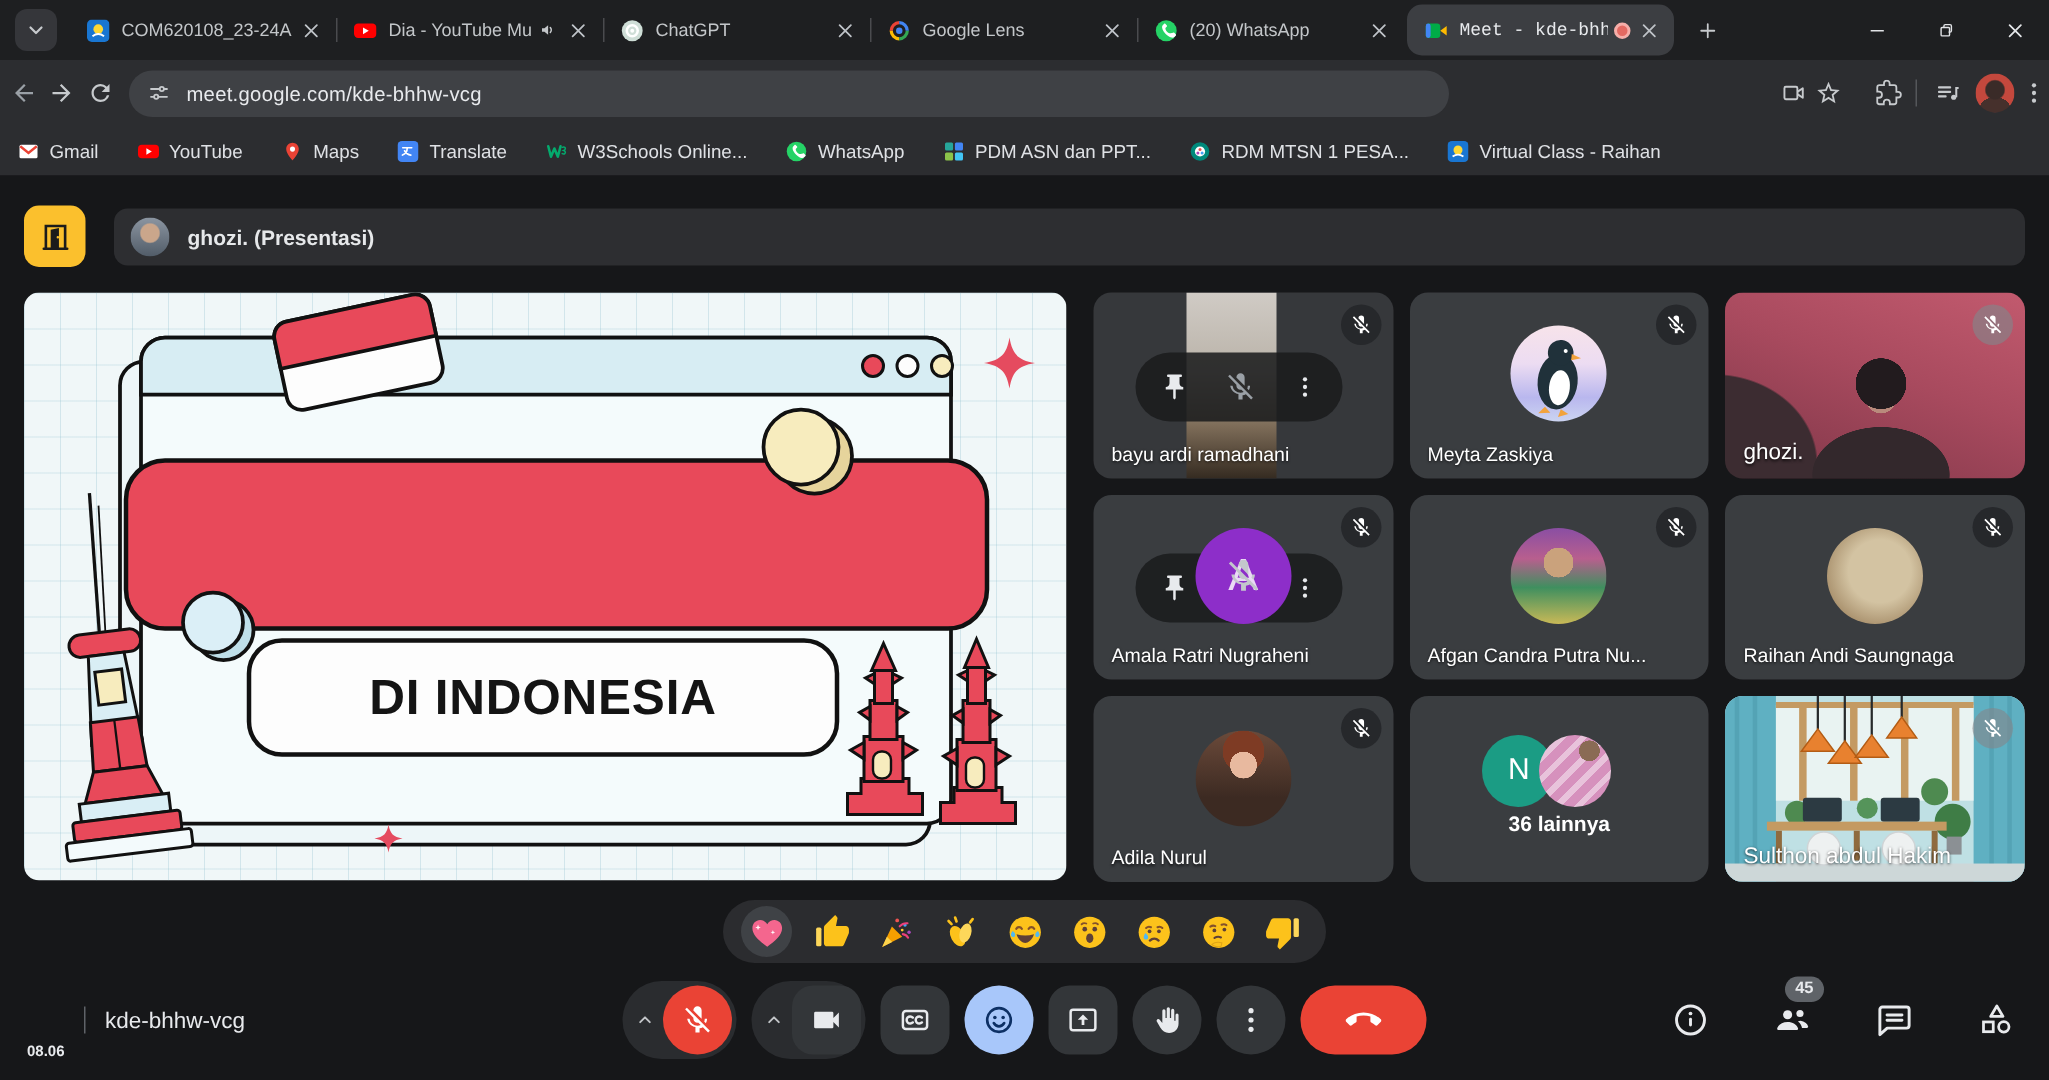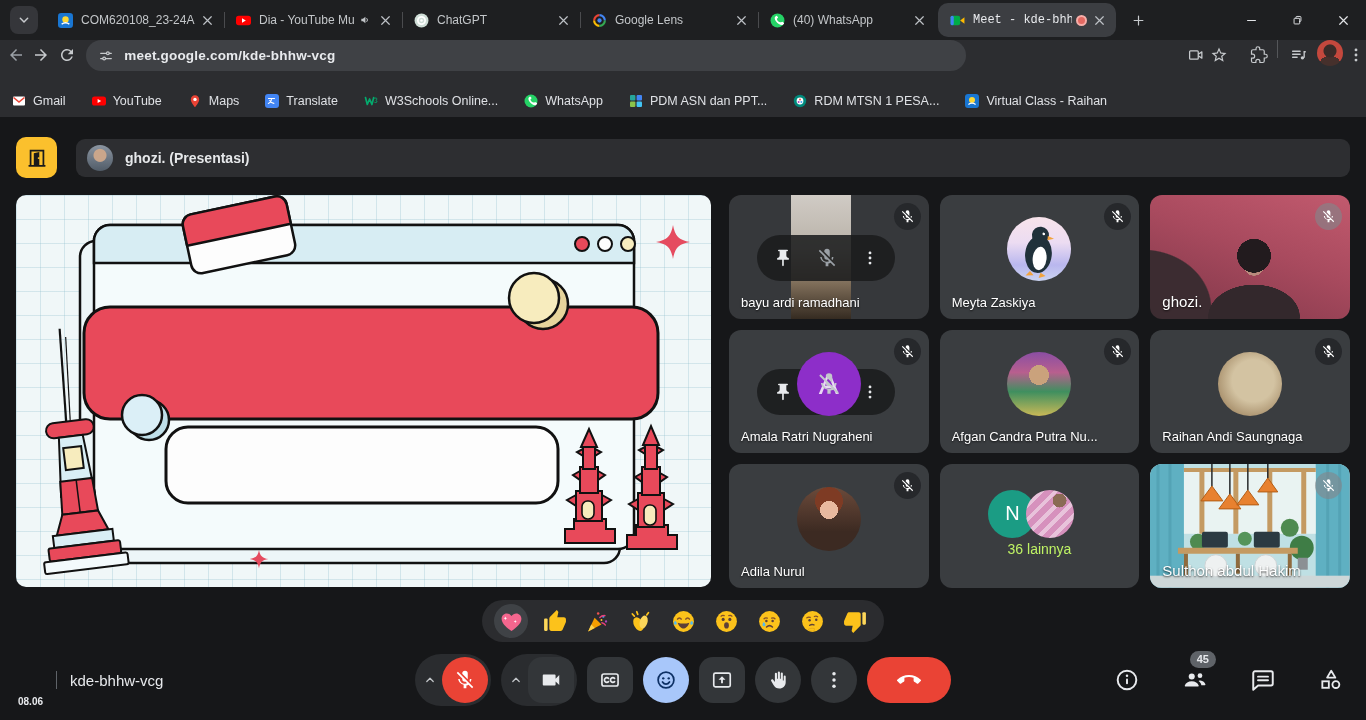--- a/index.html
+++ b/index.html
@@ -23,21 +23,21 @@
   .tab-x svg{width:15px;height:15px;margin:1px;}
   .audioic{width:14px;height:14px;color:#c3c6c9;flex:none;margin-left:2px;}
   .recdot{width:11px;height:11px;border-radius:50%;background:#e46962;border:2px solid #f6aea9;box-sizing:border-box;flex:none;margin-left:4px;}
   .newtab{width:28px;height:28px;margin-left:6px;border-radius:50%;color:#c7cacd;display:flex;align-items:center;justify-content:center;}
   .newtab svg{width:15px;height:15px;}
   .wincontrols{margin-left:auto;display:flex;height:40px;}
   .winbtn{width:46px;height:40px;color:#e2e4e7;display:flex;align-items:center;justify-content:center;}
   .winbtn svg{width:15px;height:15px;}
 
   
-  .toolbar{position:absolute;left:0;top:40px;width:1366px;height:44px;background:#2c2d30;display:flex;align-items:flex-start;font-weight:bold;}
+  .toolbar{position:absolute;left:0;top:40px;width:1366px;height:44px;background:#2c2d30;display:flex;align-items:center;}
   .navbtn{width:30px;height:30px;border-radius:50%;display:flex;align-items:center;justify-content:center;margin-left:6px;}
   .navbtn svg{width:18px;height:18px;}
   .urlpill{height:31px;border-radius:16px;background:#3f4145;display:flex;align-items:center;flex:none;width:880px;margin-left:10px;padding:0 12px;box-sizing:border-box;}
   .urlpill .tuneic{width:16px;height:16px;color:#c7cacd;flex:none;margin-right:10px;}
   .urltext{font-size:13.5px;color:#e8eaed;letter-spacing:.2px;}
   .tb-ic{width:30px;height:30px;display:flex;align-items:center;justify-content:center;color:#c7cacd;margin-left:4px;}
   .tb-ic svg{width:18px;height:18px;}
   .tb-sep{width:1px;height:18px;background:#55575a;margin:0 8px;}
   .avatarbtn{width:26px;height:26px;border-radius:50%;margin-left:8px;flex:none;
     background:radial-gradient(circle at 50% 42%,#3a2b28 0 6px,transparent 7px),radial-gradient(ellipse 10px 7px at 50% 88%,#46302c 99%,transparent),#c4483d;}
@@ -101,21 +101,21 @@
   .av-raihan{background:radial-gradient(circle at 55% 45%,#d3c3a2 0 42%,#a58c68 78%,#8a7252 100%);}
   .av-adila{background:
     radial-gradient(circle 9px at 50% 36%,#e8b99f 99%,transparent 100%),
     radial-gradient(circle 14px at 50% 22%,#7e3b24 99%,transparent 100%),
     linear-gradient(180deg,#6b4a3a 0%,#3c2a22 70%);}
   .ovwrap{position:absolute;left:50%;top:40%;transform:translate(-50%,-50%);width:102px;height:52px;}
   .ovc{position:absolute;width:48px;height:48px;border-radius:50%;top:2px;}
   .ovc.n{left:0;background:#1b9c84;color:#fff;display:flex;align-items:center;justify-content:center;font-size:20px;font-weight:500;}
   .ovc.p{left:38px;background:#d691bd;
     background-image:radial-gradient(circle 7px at 70% 22%,#8a6b55 98%,transparent),repeating-linear-gradient(135deg,rgba(255,255,255,.45) 0 4px,transparent 4px 10px);}
-  .pname-center{position:absolute;left:0;right:0;top:62%;text-align:center;font-size:14px;font-weight:400;color:#bef264;}
+  .pname-center{position:absolute;left:0;right:0;top:62%;text-align:center;font-size:14px;font-weight:700;color:#ffffff;}
   .scene{position:absolute;inset:0;width:100%;height:100%;}
 
   
   .reactions{position:absolute;left:50%;top:483px;transform:translateX(-50%);height:42px;border-radius:21px;background:#2b2c2f;
     display:flex;align-items:center;padding:0 12px;gap:9px;}
   .rx{width:34px;height:34px;display:flex;align-items:center;justify-content:center;border-radius:50%;}
   .rx svg{width:25px;height:25px;}
   .rx.active{background:#3f4246;}
 
   
@@ -400,21 +400,21 @@
           </button>
       </div>
       <div class="tab">
           <span class="sep"></span>
         <span class="fav">
             <svg viewBox="0 0 14 14">
               <circle cx="7" cy="7" r="6.5" fill="#25d366"></circle>
               <path d="M9.8 8.6c-.6.1-1.5-.2-2.3-1-.8-.8-1.1-1.7-1-2.3l.9-.9c.2-.2.2-.5 0-.7l-1-1c-.2-.2-.5-.2-.7 0l-.9.9c-.7.7-.5 2.3.6 3.9.7 1.1 1.7 2.1 2.8 2.8 1.6 1.1 3.2 1.3 3.9.6l.9-.9c.2-.2.2-.5 0-.7l-1-1c-.2-.2-.5-.2-.7 0z" fill="#fff"></path>
             </svg>
           </span>
-        <span class="tab-title">(40) WhatsApp</span>
+        <span class="tab-title">(20) WhatsApp</span>
         <button class="tab-x">
             <svg class="ic">
               <use href="#i-close"></use>
             </svg>
           </button>
       </div>
       <div class="tab active">
         <span class="fav">
             <svg viewBox="0 0 14 14">
               <rect x="0.5" y="2.5" width="9" height="9" rx="2" fill="#00ac47"></rect>
@@ -649,20 +649,21 @@
           <polygon points="611,354 661,354 661,340 652,340 652,330 620,330 620,340 611,340"></polygon>
           <rect x="622" y="298" width="26" height="34"></rect>
           <rect x="626" y="272" width="18" height="28"></rect>
           <rect x="629" y="248" width="12" height="26"></rect>
           <polygon points="627,250 635,231 643,250"></polygon>
           <path d="M622 304 l-9 5 9 6z M648 304 l9 5 -9 6z M626 278 l-7 4 7 5z M644 278 l7 4 -7 5z M629 252 l-6 3 6 4z M641 252 l6 3 -6 4z"></path>
           <rect x="628" y="310" width="12" height="20" rx="5.5" fill="#f7ecbe" stroke-width="1.6"></rect>
         </g>
         <use href="#spk" transform="translate(243,364) scale(.55)" fill="#e54b5f"></use>
       </svg>
+      <div class="stitle2">DI INDONESIA</div>
     </div>
 
     <div class="vgrid">
 
       <div class="tile t-bayu">
         <div class="vidstrip"></div>
         <div class="hpill">
           <button class="pinic">
               <svg class="ic">
                 <use href="#i-pin"></use>

